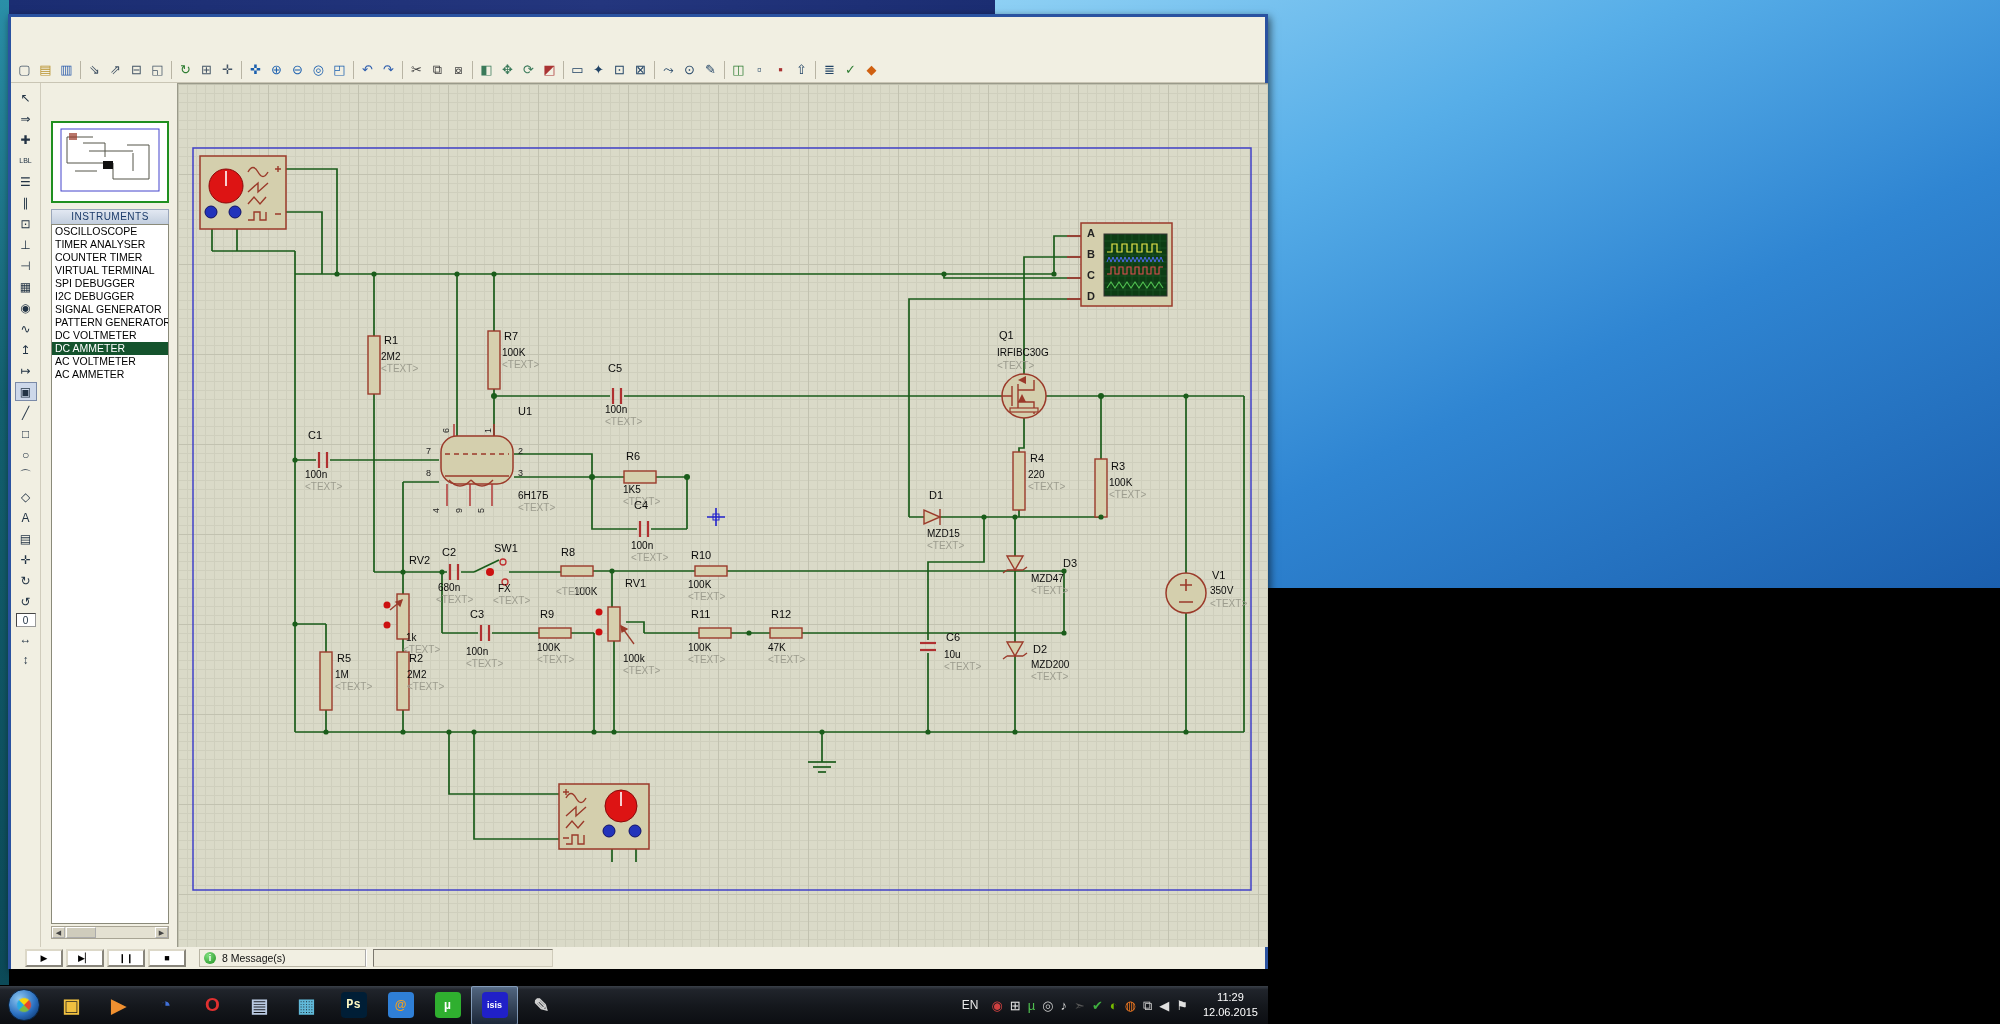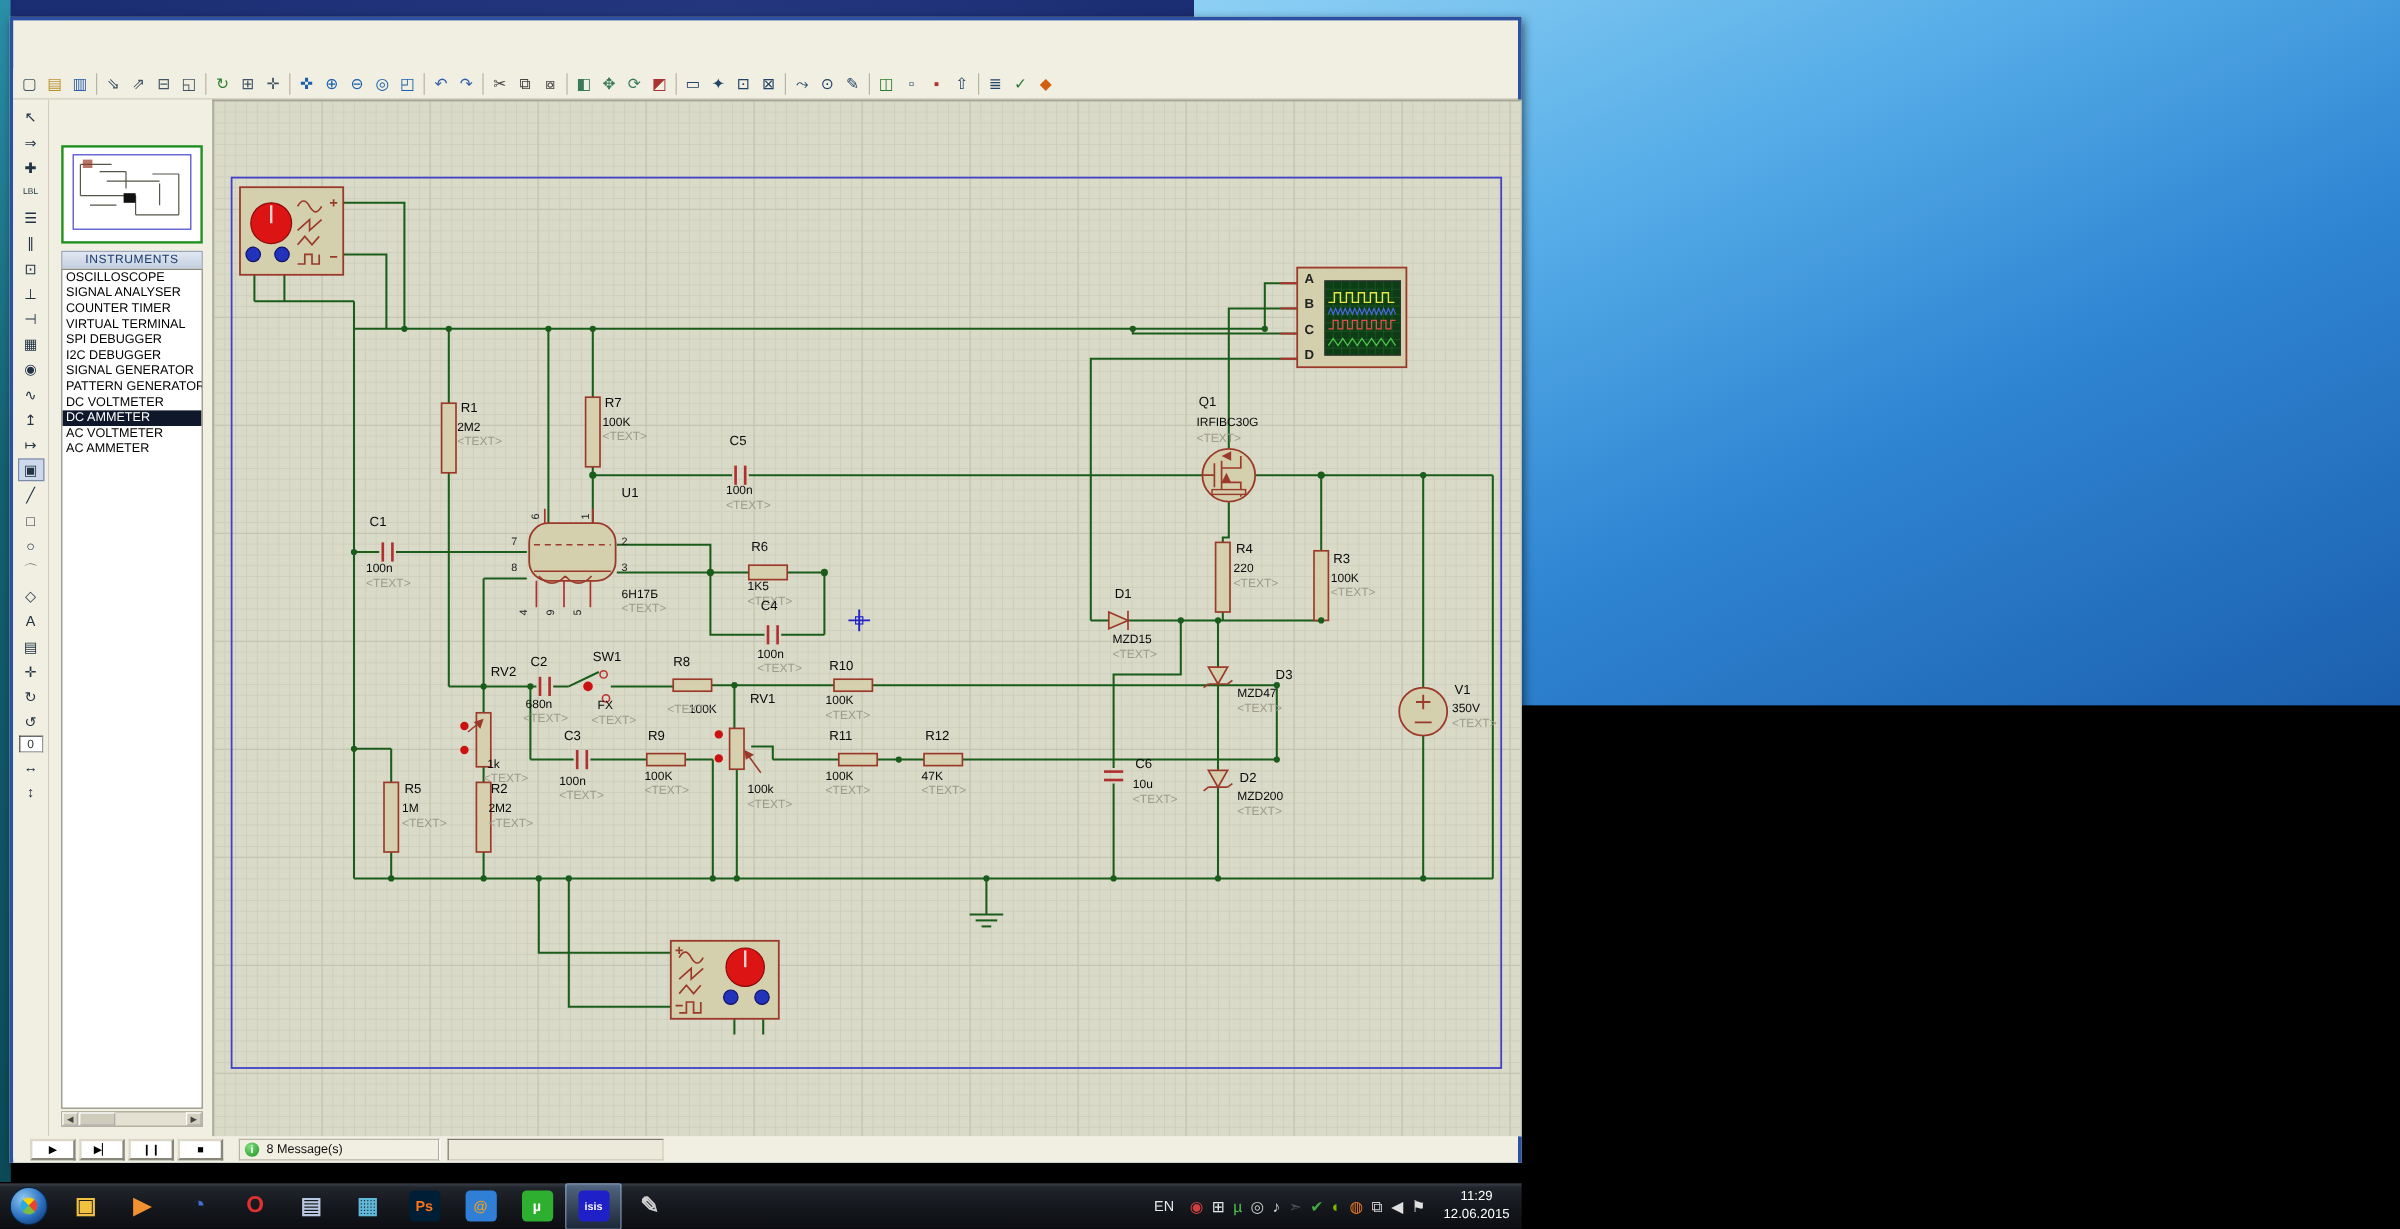--- a/index.html
+++ b/index.html
@@ -51,21 +51,21 @@
   #sidepanel { left:30px; top:66px; width:136px; height:864px; background:#f1efe2; }
   #overview { left:10px; top:38px; width:118px; height:82px; background:#fff;
     border:2px solid #1f8f1f; }
   #instr-header { left:10px; top:126px; width:118px; height:16px;
     background:linear-gradient(180deg,#e2e8f2,#c2cede); border:1px solid #9aa6ba;
     font-size:10px; color:#1a3a6a; text-align:center; line-height:13px; letter-spacing:.5px; }
   #instr-list { left:10px; top:141px; width:118px; height:700px; background:#fff;
     border:1px solid #8a8a7a; overflow:hidden; }
   .instr-item { height:13px; line-height:13px; font-size:10.5px; color:#000; padding-left:3px;
     white-space:nowrap; }
-  .instr-item.selected { background:#0f172a; color:#fff; }
+  .instr-item.selected { background:#14532d; color:#fff; }
   #panel-hscroll { left:10px; top:843px; width:118px; height:13px; background:#e4e1d2;
     border:1px solid #a8a494; display:flex; align-items:stretch; }
   .scr-btn { width:13px; background:#d4d0c0; border:1px outset #fff; font-size:7px;
     display:flex; align-items:center; justify-content:center; color:#444; }
   .scr-thumb { width:30px; background:#cfccbc; border:1px outset #fff; margin-left:1px; }
 
   #editarea { left:166px; top:66px; width:1091px; height:864px; overflow:hidden;
     border-left:1px solid #9a9a8a; border-top:1px solid #9a9a8a;
     background-color:#dadac8;
     background-image:
@@ -226,21 +226,21 @@
   <div class="abs" id="sidepanel">
     <svg class="abs" id="overview" width="114" height="78" viewBox="0 0 114 78">
       <rect x="8" y="6" width="98" height="62" fill="none" stroke="#4444cc" stroke-width="1"></rect>
       <path d="M14,14 H40 M14,14 V40 M14,40 H60 M30,20 H52 M52,20 V34 M36,28 H80 M60,40 V56 M60,56 H96 M74,22 H96 M96,22 V56 M22,48 H44 M80,30 V48" stroke="#555548" stroke-width="1" fill="none"></path>
       <rect x="50" y="38" width="10" height="8" fill="#111"></rect>
       <rect x="16" y="10" width="8" height="7" fill="#9a3a2a" opacity=".7"></rect>
     </svg>
     <div class="abs" id="instr-header">INSTRUMENTS</div>
     <div class="abs" id="instr-list">
         <div class="instr-item">OSCILLOSCOPE</div>
-        <div class="instr-item">SIGNAL ANALYSER</div>
+        <div class="instr-item">TIMER ANALYSER</div>
         <div class="instr-item">COUNTER TIMER</div>
         <div class="instr-item">VIRTUAL TERMINAL</div>
         <div class="instr-item">SPI DEBUGGER</div>
         <div class="instr-item">I2C DEBUGGER</div>
         <div class="instr-item">SIGNAL GENERATOR</div>
         <div class="instr-item">PATTERN GENERATOR</div>
         <div class="instr-item">DC VOLTMETER</div>
         <div class="instr-item selected">DC AMMETER</div>
         <div class="instr-item">AC VOLTMETER</div>
         <div class="instr-item">AC AMMETER</div>
@@ -600,21 +600,21 @@
       <div class="task-btn">
         <span class="task-glyph" style="color: rgb(224, 48, 48);">O</span>
       </div>
       <div class="task-btn">
         <span class="task-glyph" style="color: rgb(184, 200, 224);">▤</span>
       </div>
       <div class="task-btn">
         <span class="task-glyph" style="color: rgb(96, 184, 216);">▦</span>
       </div>
       <div class="task-btn">
-        <span class="task-chip" style="color: #f97316; background: rgb(0, 30, 54);">Ps</span>
+        <span class="task-chip" style="color: #fef9c3; background: rgb(0, 30, 54); font-family: Liberation Mono, monospace;">Ps</span>
       </div>
       <div class="task-btn">
         <span class="task-chip" style="color: rgb(240, 160, 32); background: rgb(47, 127, 214);">@</span>
       </div>
       <div class="task-btn">
         <span class="task-chip" style="color: rgb(255, 255, 255); background: rgb(47, 175, 47);">µ</span>
       </div>
       <div class="task-btn active">
         <span class="task-chip" style="color: rgb(255, 255, 255); background: rgb(32, 32, 200); font-size: 9px;">isis</span>
       </div>

